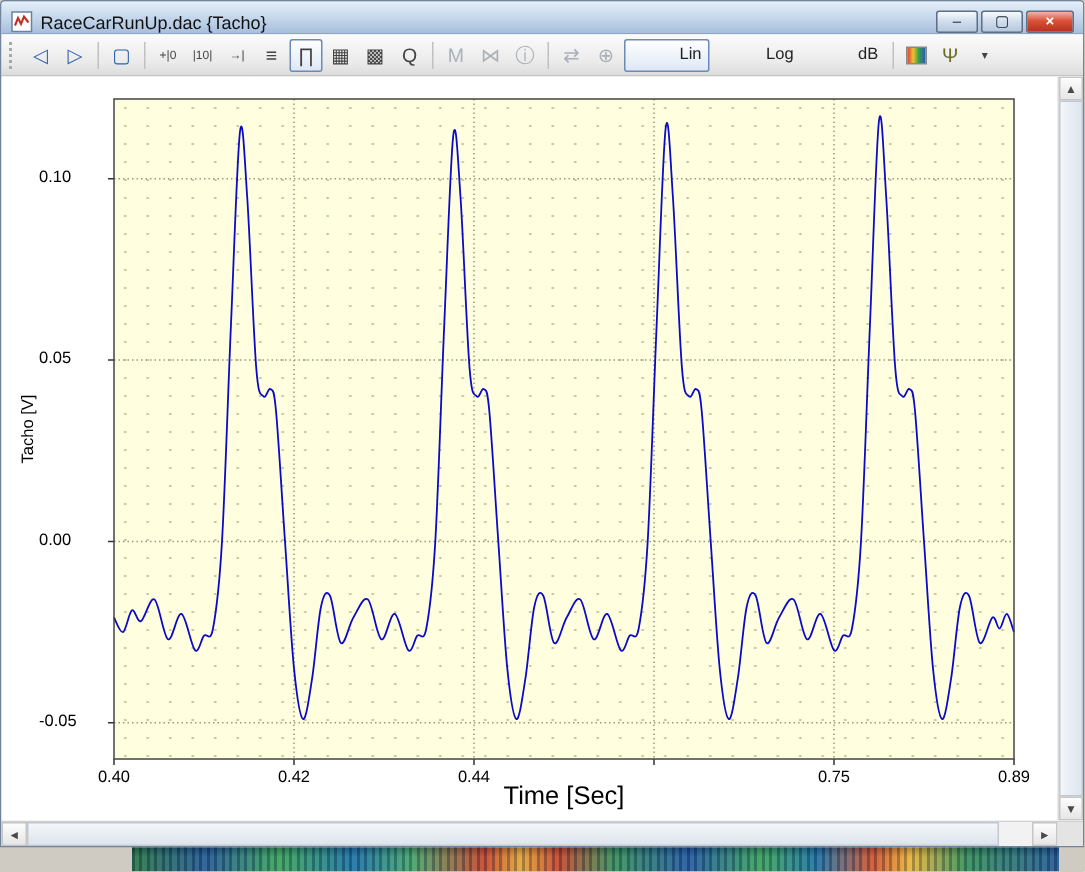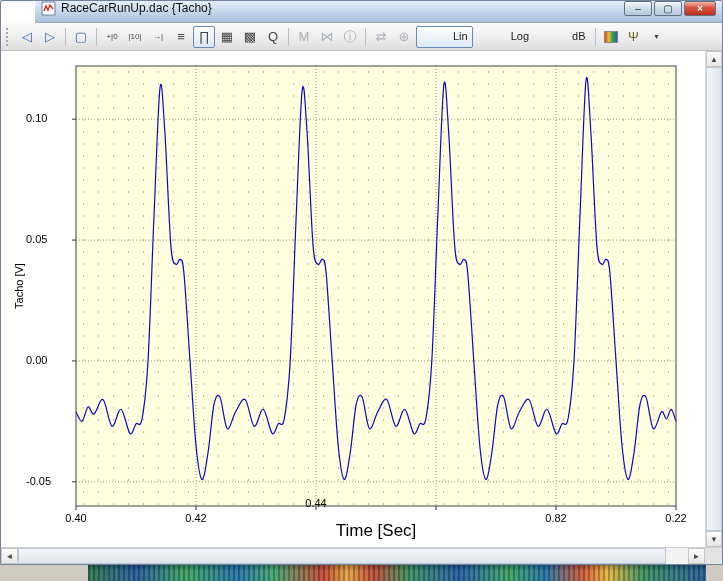--- a/index.html
+++ b/index.html
@@ -1,23 +1,23 @@
 <!DOCTYPE html>
 <html><head>
 <meta charset="utf-8">
 <style>
   html,body{margin:0;padding:0;background:#bfbbb3;font-family:"Liberation Sans",sans-serif;}
   .stage{position:relative;width:723px;height:581px;overflow:hidden;background:#cfcbc3;}
 
   
   .window{position:absolute;left:0;top:0;width:723px;height:565px;box-sizing:border-box;
           border:1px solid #70849c;border-radius:3px 3px 0 0;background:#fff;}
-  .titlebar{height:22px;display:flex;align-items:flex-start;padding:0 4px;box-sizing:border-box;
+  .titlebar{height:22px;display:flex;align-items:flex-end;padding:0 4px;box-sizing:border-box;
             background:linear-gradient(#e6eff9,#c3d5ea 55%,#a8bfdc);
-            border-bottom:1px solid #8ea6c0;border-radius:2px 2px 0 0;margin-left:34px;}
+            border-bottom:1px solid #8ea6c0;border-radius:2px 2px 0 0;}
   .app-icon{width:15px;height:15px;margin:0 5px 0 2px;display:inline-flex;}
   .title{flex:1;font-size:12px;color:#111;white-space:nowrap;overflow:hidden;}
   .win-buttons{display:flex;gap:2px;padding-right:2px;}
   .winbtn{width:28px;height:15px;display:flex;align-items:center;justify-content:center;
           font-size:10px;line-height:1;border:1px solid #5f6f84;border-radius:2px;box-sizing:border-box;
           background:linear-gradient(#f6fafd,#cfdcec 50%,#b6c8de);color:#123;}
   .winbtn.close{width:32px;background:linear-gradient(#f0b4a8,#da5138 45%,#ba2f1f);color:#fff;font-weight:bold;}
 
   
   .toolbar{height:28px;display:flex;align-items:center;gap:1px;padding:0 4px;box-sizing:border-box;
@@ -194,24 +194,24 @@
           <rect x="0" y="0" width="600" height="440" fill="none" stroke="#444"></rect>
         </svg>
       <div class="xlabel">Time [Sec]</div>
       <div class="vscroll">
         <span class="sarrow">▲</span>
         <span class="vthumb"></span>
         <span class="sarrow">▼</span>
       </div>
     <div class="ticklabel xtick" style="left: 55px; top: 461px;">0.40</div>
         <div class="ticklabel xtick" style="left: 175px; top: 461px;">0.42</div>
-        <div class="ticklabel xtick" style="left: 295px; top: 446px;">0.44</div>
+        <div class="ticklabel xtick" style="left: 295px; top: 461px;">0.44</div>
         <div class="ticklabel xtick" style="left: 415px; top: 461px; margin-top: 47px;">0.46</div>
-        <div class="ticklabel xtick" style="left: 535px; top: 461px;">0.82</div>
-        <div class="ticklabel xtick" style="left: 655px; top: 461px;">0.22</div>
+        <div class="ticklabel xtick" style="left: 535px; top: 461px;">0.75</div>
+        <div class="ticklabel xtick" style="left: 655px; top: 461px;">0.89</div>
         <div class="ticklabel ytick" style="left: 25px; top: 423.824px;">-0.05</div>
         <div class="ticklabel ytick" style="left: 25px; top: 302.945px;">0.00</div>
         <div class="ticklabel ytick" style="left: 25px; top: 182.066px;">0.05</div>
         <div class="ticklabel ytick" style="left: 25px; top: 61.1868px;">0.10</div>
       </div>
 
     <div class="hscroll">
       <span class="sarrow">◄</span>
       <span class="hthumb"></span>
       <span class="sarrow">►</span>

